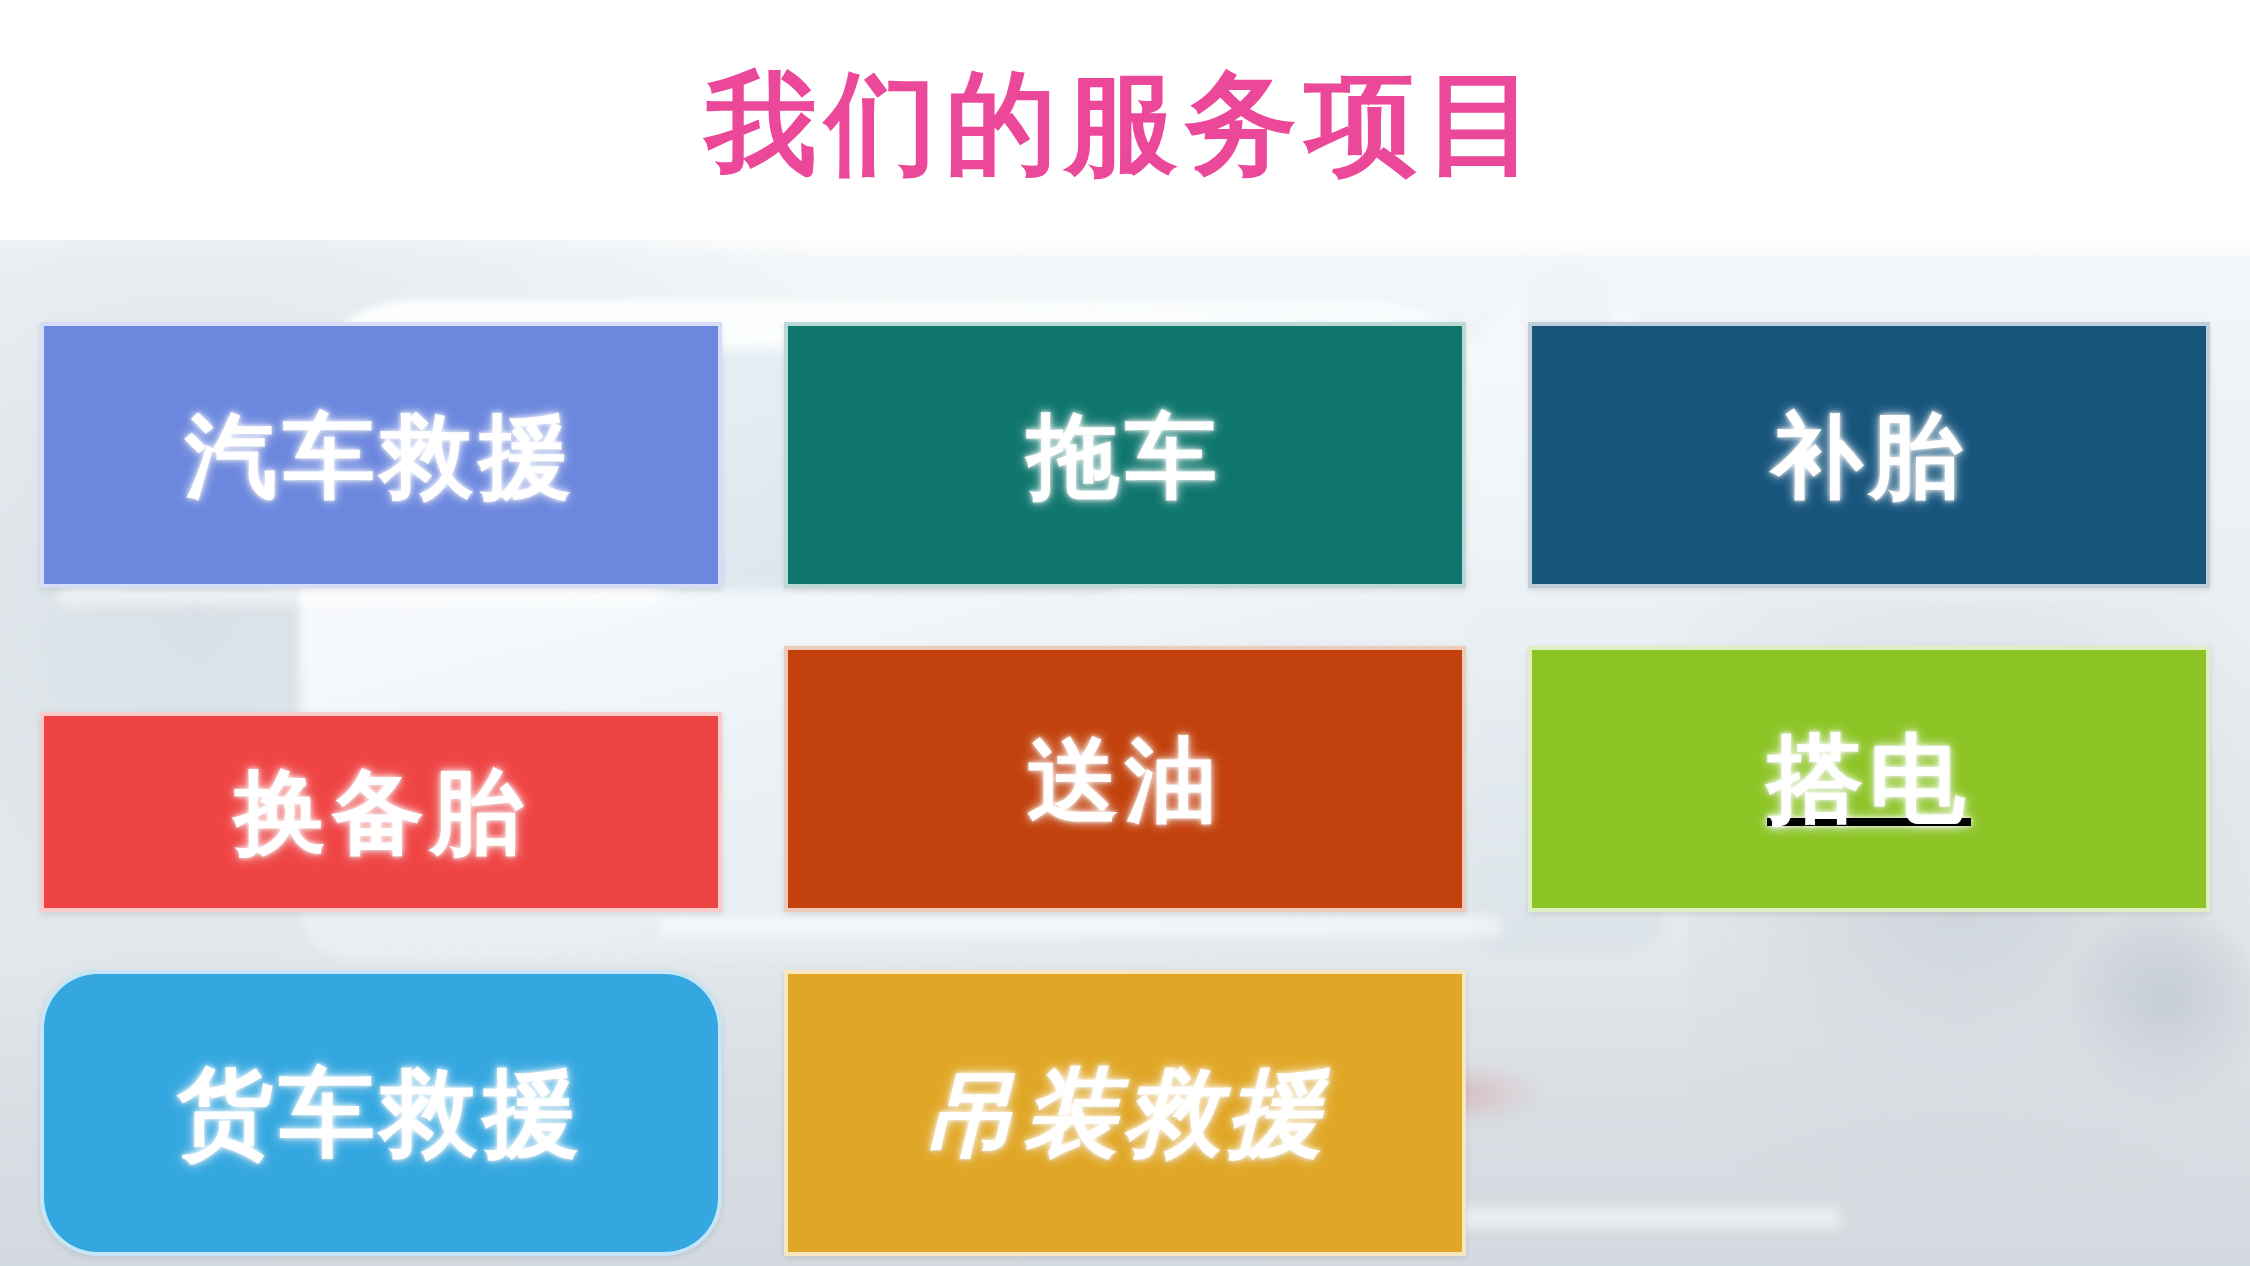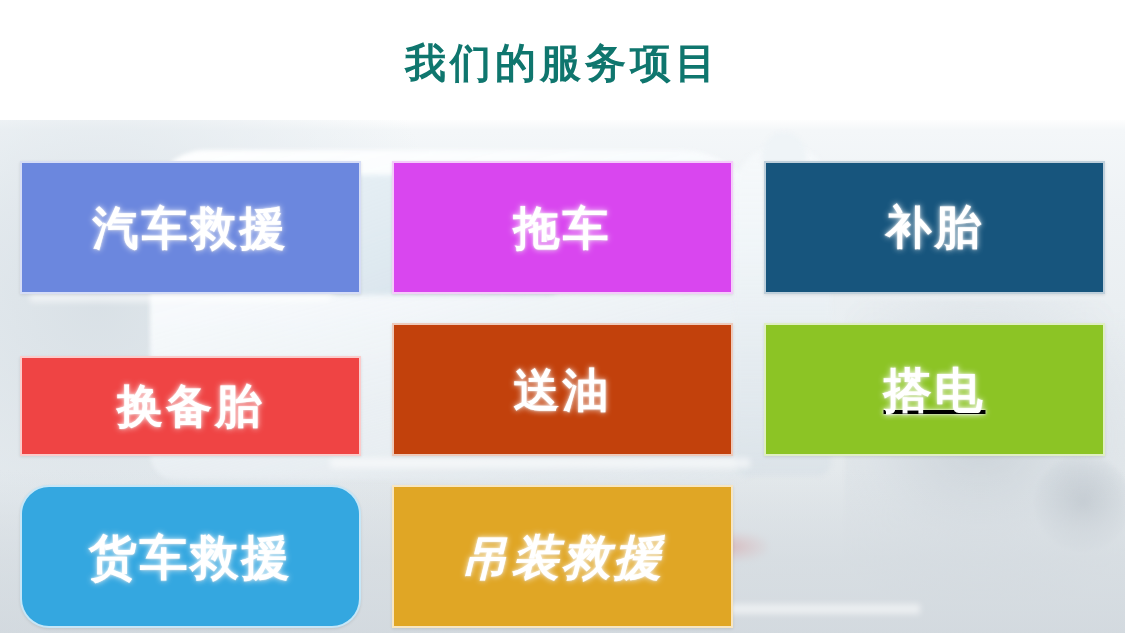--- a/index.html
+++ b/index.html
@@ -170,23 +170,23 @@
     top: 0;
     width: 1125px;
     height: 120px;
     z-index: 3;
     background: #ffffff;
     display: flex;
     align-items: center;
     justify-content: center;
   }
   .page-title {
-    font-size: 41px;
+    font-size: 56px;
     font-weight: 700;
-    color: #0f766e;
+    color: #ec4899;
     letter-spacing: 4px;
     line-height: 1;
     margin-top: 6px;
     white-space: nowrap;
   }
 
   
   .service-grid {
     position: absolute;
     left: 20px;
@@ -247,25 +247,25 @@
 
   <div class="header">
     <div class="page-title">我们的服务项目</div>
   </div>
 
   <div class="service-grid">
 
     <div class="service-tile" style="background-color: rgb(107, 135, 222);">
       <span class="tile-label">汽车救援</span>
     </div>
-    <div class="service-tile" style="background-color: #d946ef;">
+    <div class="service-tile" style="background-color: #0f766e;">
       <span class="tile-label">拖车</span>
     </div>
 
-    <div class="service-tile" style="background-color: rgb(23, 85, 125); font-family: Liberation Serif, serif;">
+    <div class="service-tile" style="background-color: rgb(23, 85, 125);">
       <span class="tile-label">补胎</span>
     </div>
     <div class="service-tile" style="background-color: #ef4444; margin-top: 33px;">
       <span class="tile-label">换备胎</span>
     </div>
     <div class="service-tile" style="background-color: #c2410c;">
       <span class="tile-label">送油</span>
     </div>
 
     <div class="service-tile tile-row3" style="background-color: rgb(140, 196, 37); text-decoration: underline;">

